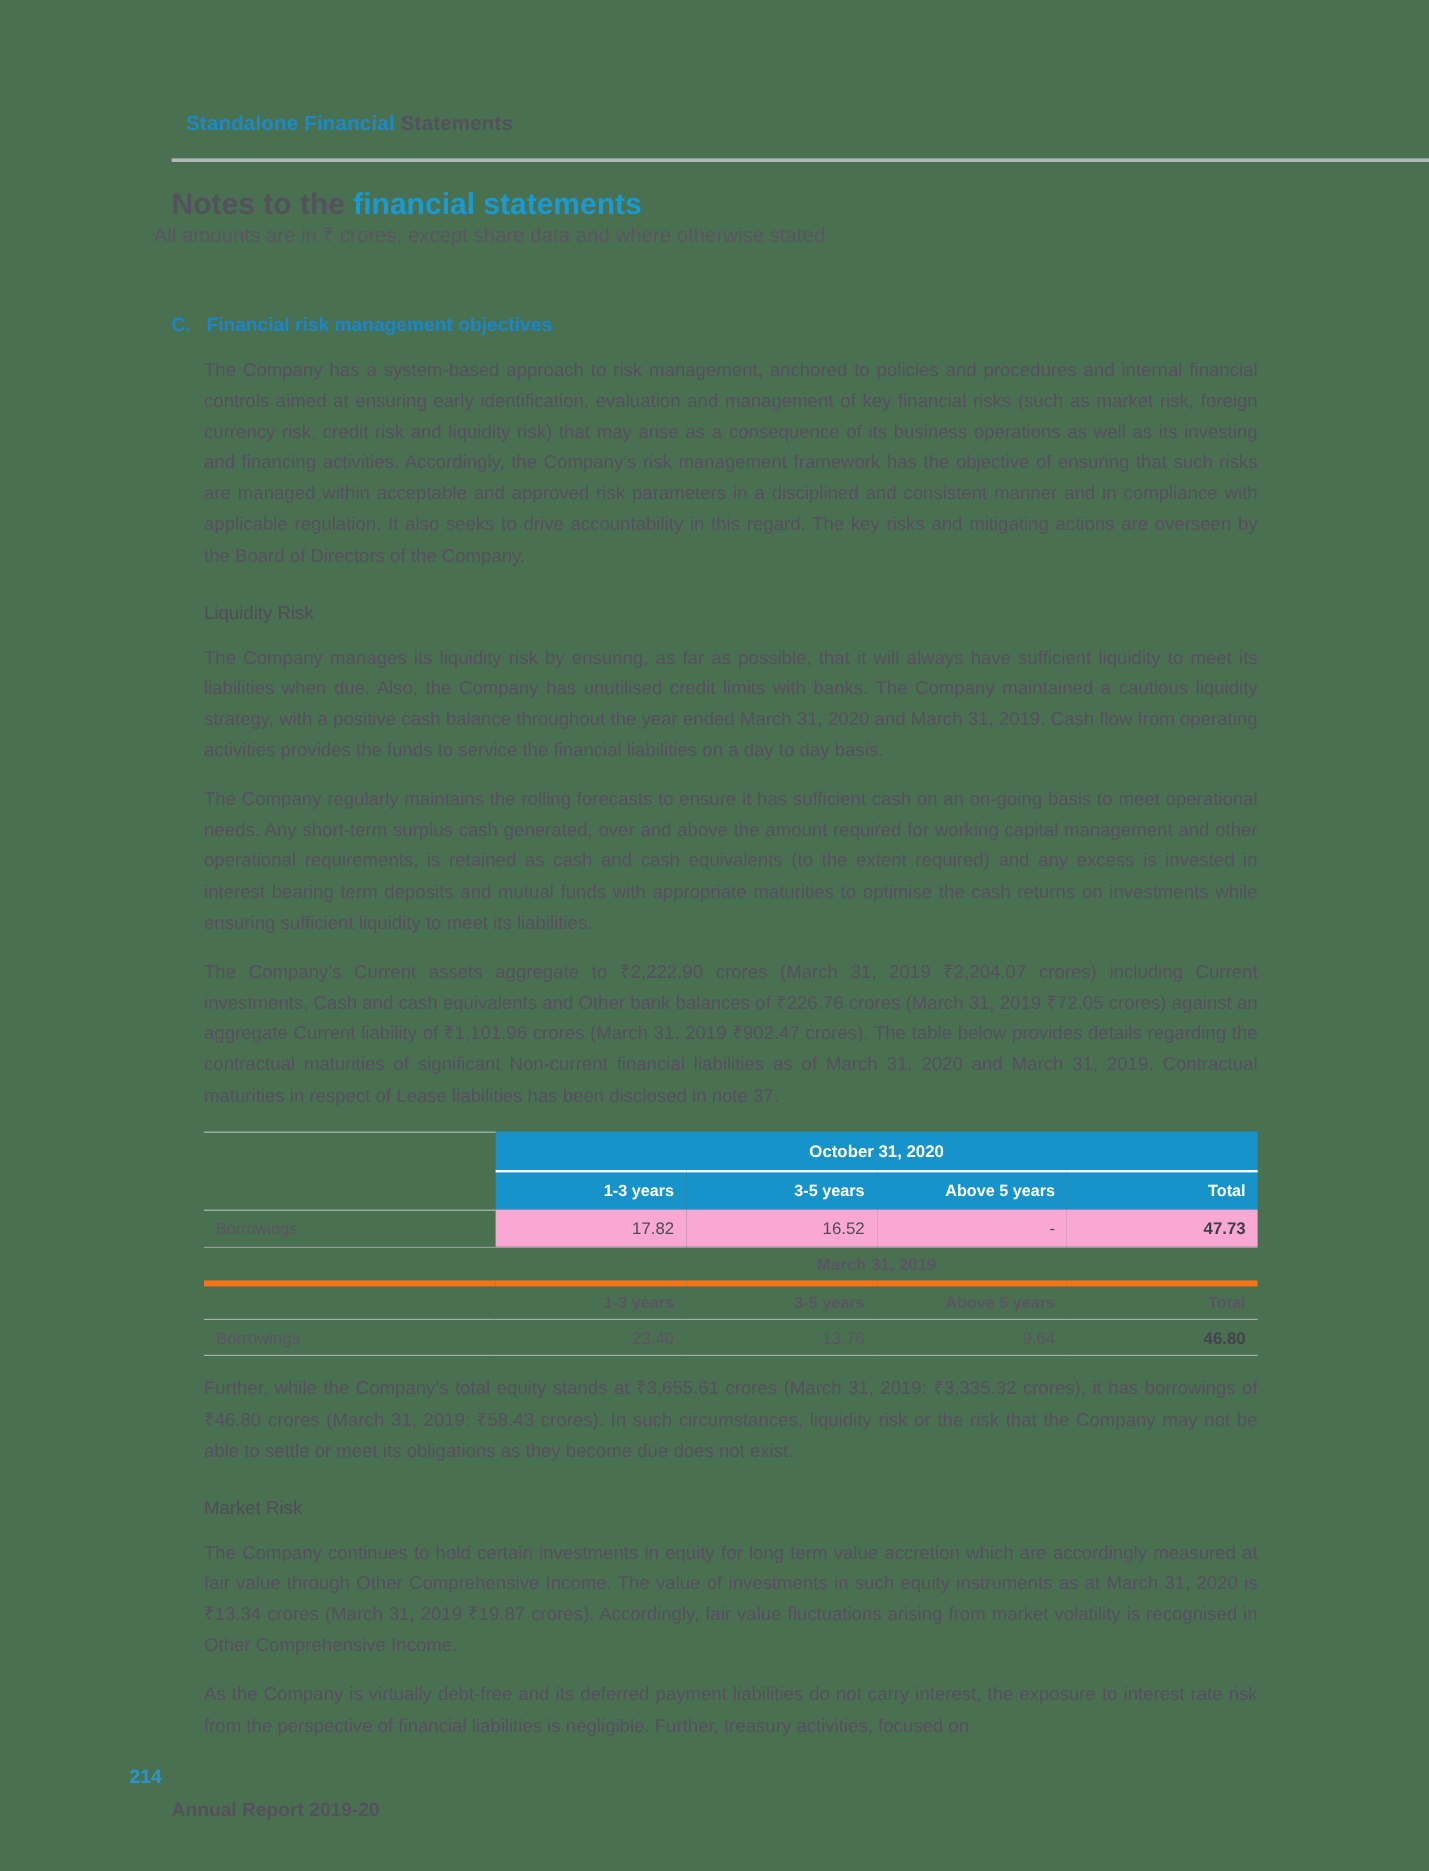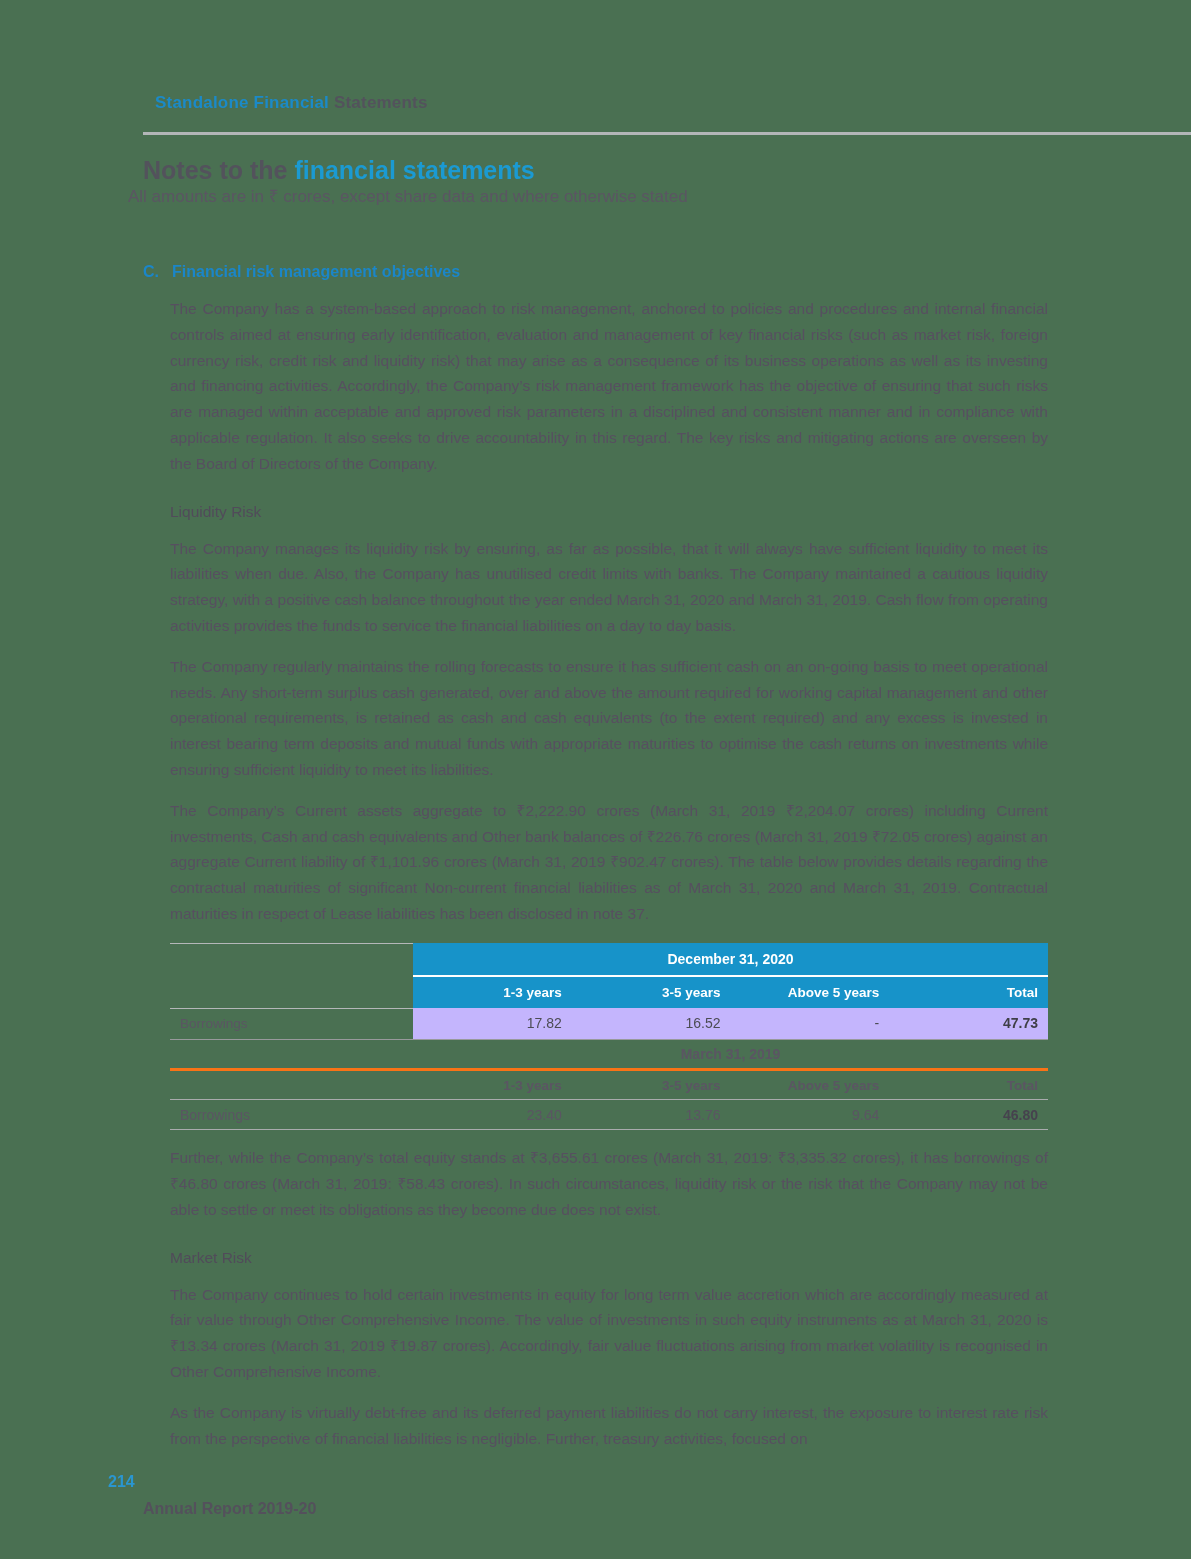--- a/index.html
+++ b/index.html
@@ -55,24 +55,24 @@
   }
   .tbl td { padding:0 10px; }
   .tbl .lblcol { width:243px; text-align:left; }
   .tbl .vcol  { width:157px; text-align:right; }
   .t2020 .blue { background:#1793c9; color:#ffffff; }
   .t2020 .r1 td.blue { text-align:center; font-weight:bold; height:33px; font-size:14px; }
   .t2020 .r1 td.lblcol { border-top:1px solid #b5b7b9; }
   .t2020 .r2 td.blue { font-weight:bold; height:32px; border-top:2px solid #ffffff; }
   .t2020 .r3 td { height:31px; border-bottom:1px solid #98999c; }
   .t2020 .r3 .lblcol { border-top:1px solid #b5b7b9; color:#5b5563; }
-  .t2020 .r3 .gray { background:#c4b5fd; color:#4c4c54; font-size:14px; }
+  .t2020 .r3 .gray { background:#f9a8d4; color:#4c4c54; font-size:14px; }
   .t2020 .r3 .total { font-weight:bold; color:#3f3f47; }
   .t2019 { color:#5b5563; }
-  .t2019 .r1 td { height:30px; text-align:center; font-weight:bold; border-bottom:3px solid #f97316; font-size:14px; }
+  .t2019 .r1 td { height:30px; text-align:center; font-weight:bold; border-bottom:5px solid #f97316; font-size:14px; }
   .t2019 .r2 td { height:30px; font-weight:bold; border-bottom:1px solid #a9abad; }
   .t2019 .r3 td { height:30px; border-bottom:1px solid #a9abad; font-size:14px; }
   .t2019 .r3 .total { font-weight:bold; color:#46424e; }
   
   .footer-pageno {
     position:absolute; left:72px; top:1473px;
     font-size:16px; font-weight:bold; color:#2a96d0;margin-left:36px;
   }
   .footer-label {
     position:absolute; left:143px; top:1500px;
@@ -103,21 +103,21 @@
 
   <div class="sub-head">Liquidity Risk</div>
   <p class="para">The Company manages its liquidity risk by ensuring, as far as possible, that it will always have sufficient liquidity to meet its liabilities when due. Also, the Company has unutilised credit limits with banks. The Company maintained a cautious liquidity strategy, with a positive cash balance throughout the year ended March 31, 2020 and March 31, 2019. Cash flow from operating activities provides the funds to service the financial liabilities on a day to day basis.</p>
   <p class="para">The Company regularly maintains the rolling forecasts to ensure it has sufficient cash on an on-going basis to meet operational needs. Any short-term surplus cash generated, over and above the amount required for working capital management and other operational requirements, is retained as cash and cash equivalents (to the extent required) and any excess is invested in interest bearing term deposits and mutual funds with appropriate maturities to optimise the cash returns on investments while ensuring sufficient liquidity to meet its liabilities.</p>
   <p class="para">The Company’s Current assets aggregate to ₹2,222.90 crores (March 31, 2019  ₹2,204.07 crores) including Current investments, Cash and cash equivalents and Other bank balances of ₹226.76 crores (March 31, 2019  ₹72.05 crores) against an aggregate Current liability of ₹1,101.96 crores (March 31, 2019  ₹902.47 crores). The table below provides details regarding the contractual maturities of significant Non-current financial liabilities as of March 31, 2020 and March 31, 2019. Contractual maturities in respect of Lease liabilities has been disclosed in note 37.</p>
 
   <table class="tbl t2020">
     <tbody>
         <tr class="r1">
       <td class="lblcol"></td>
-      <td class="blue" colspan="4">December 31, 2020</td>
+      <td class="blue" colspan="4">October 31, 2020</td>
     </tr>
     <tr class="r2">
       <td class="lblcol"></td>
       <td class="blue vcol">1-3 years</td>
       <td class="blue vcol">3-5 years</td>
       <td class="blue vcol">Above 5 years</td>
       <td class="blue vcol">Total</td>
     </tr>
     <tr class="r3">
       <td class="lblcol">Borrowings</td>

